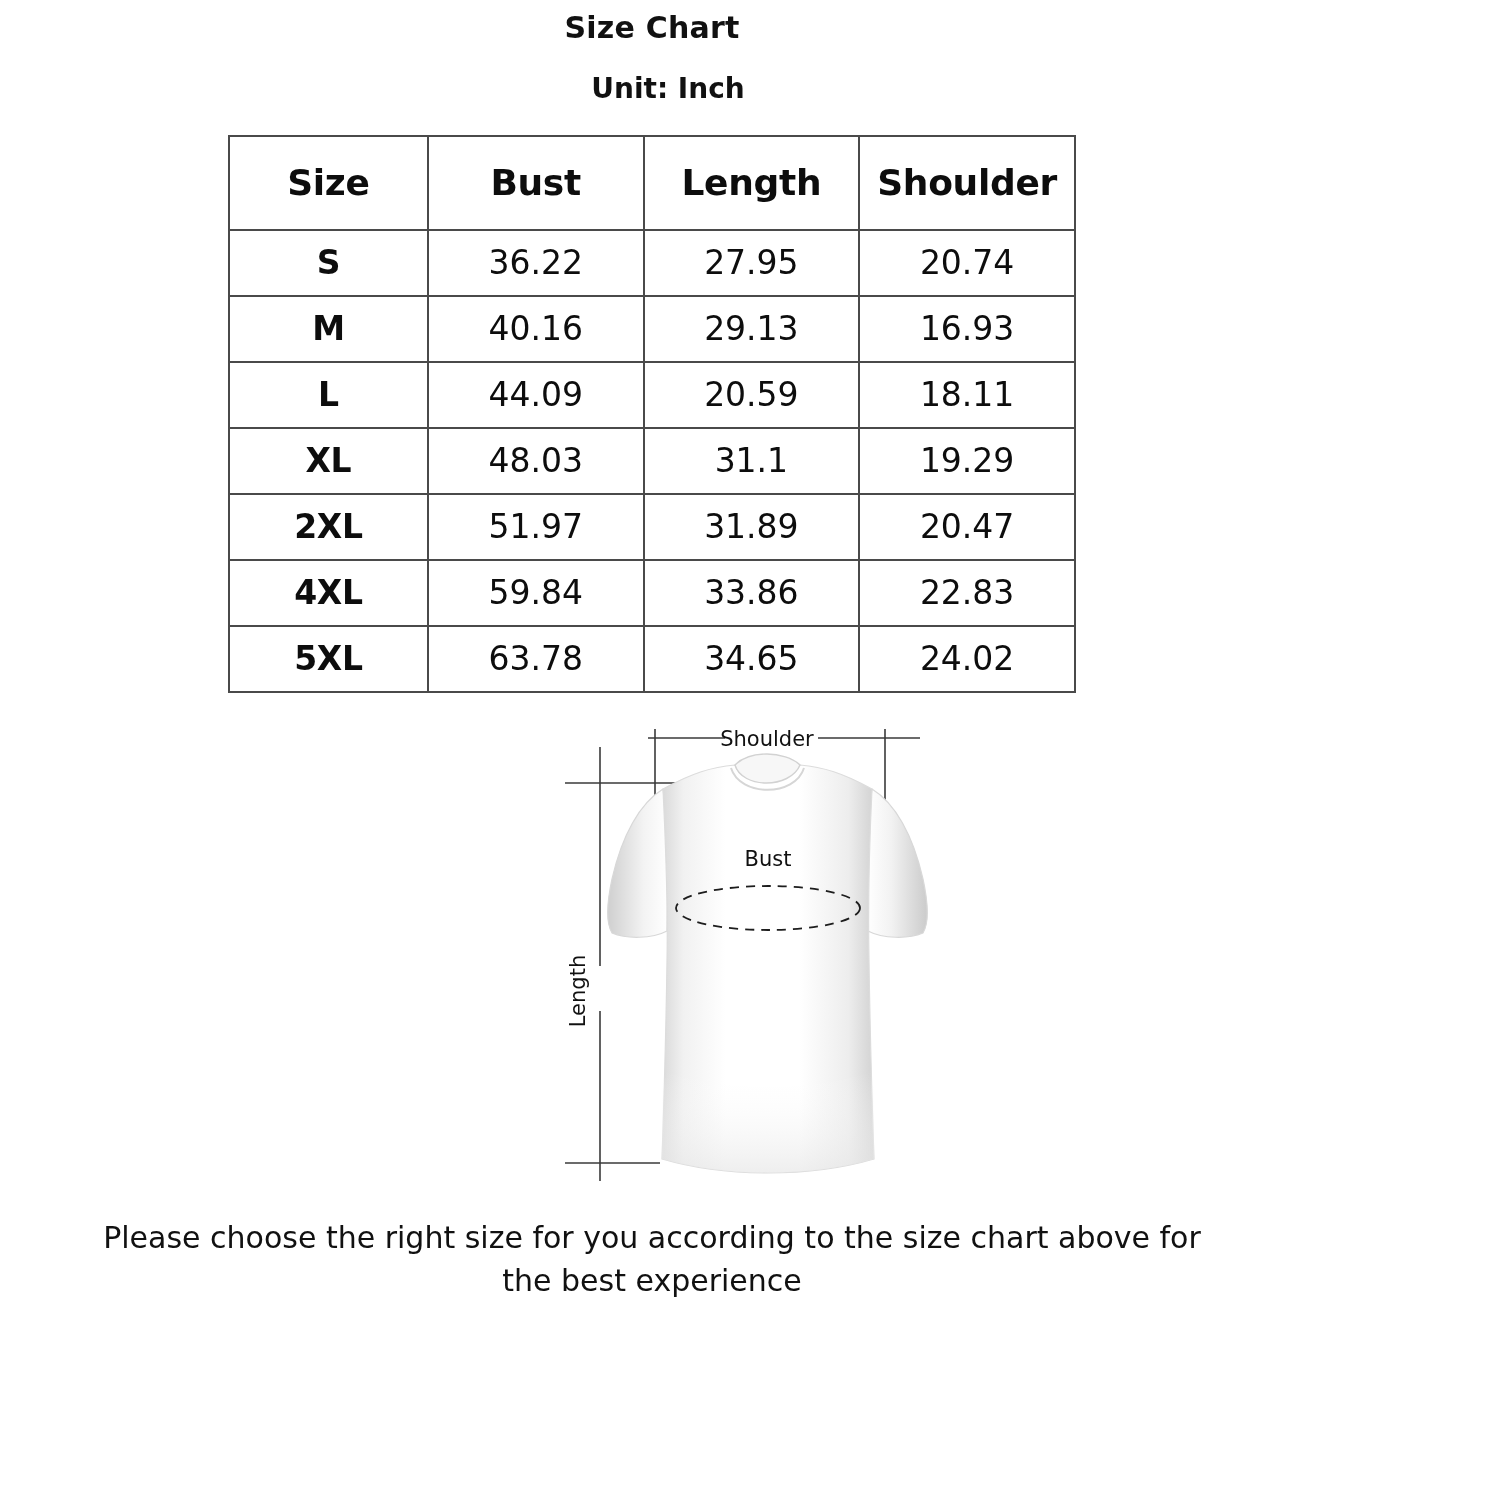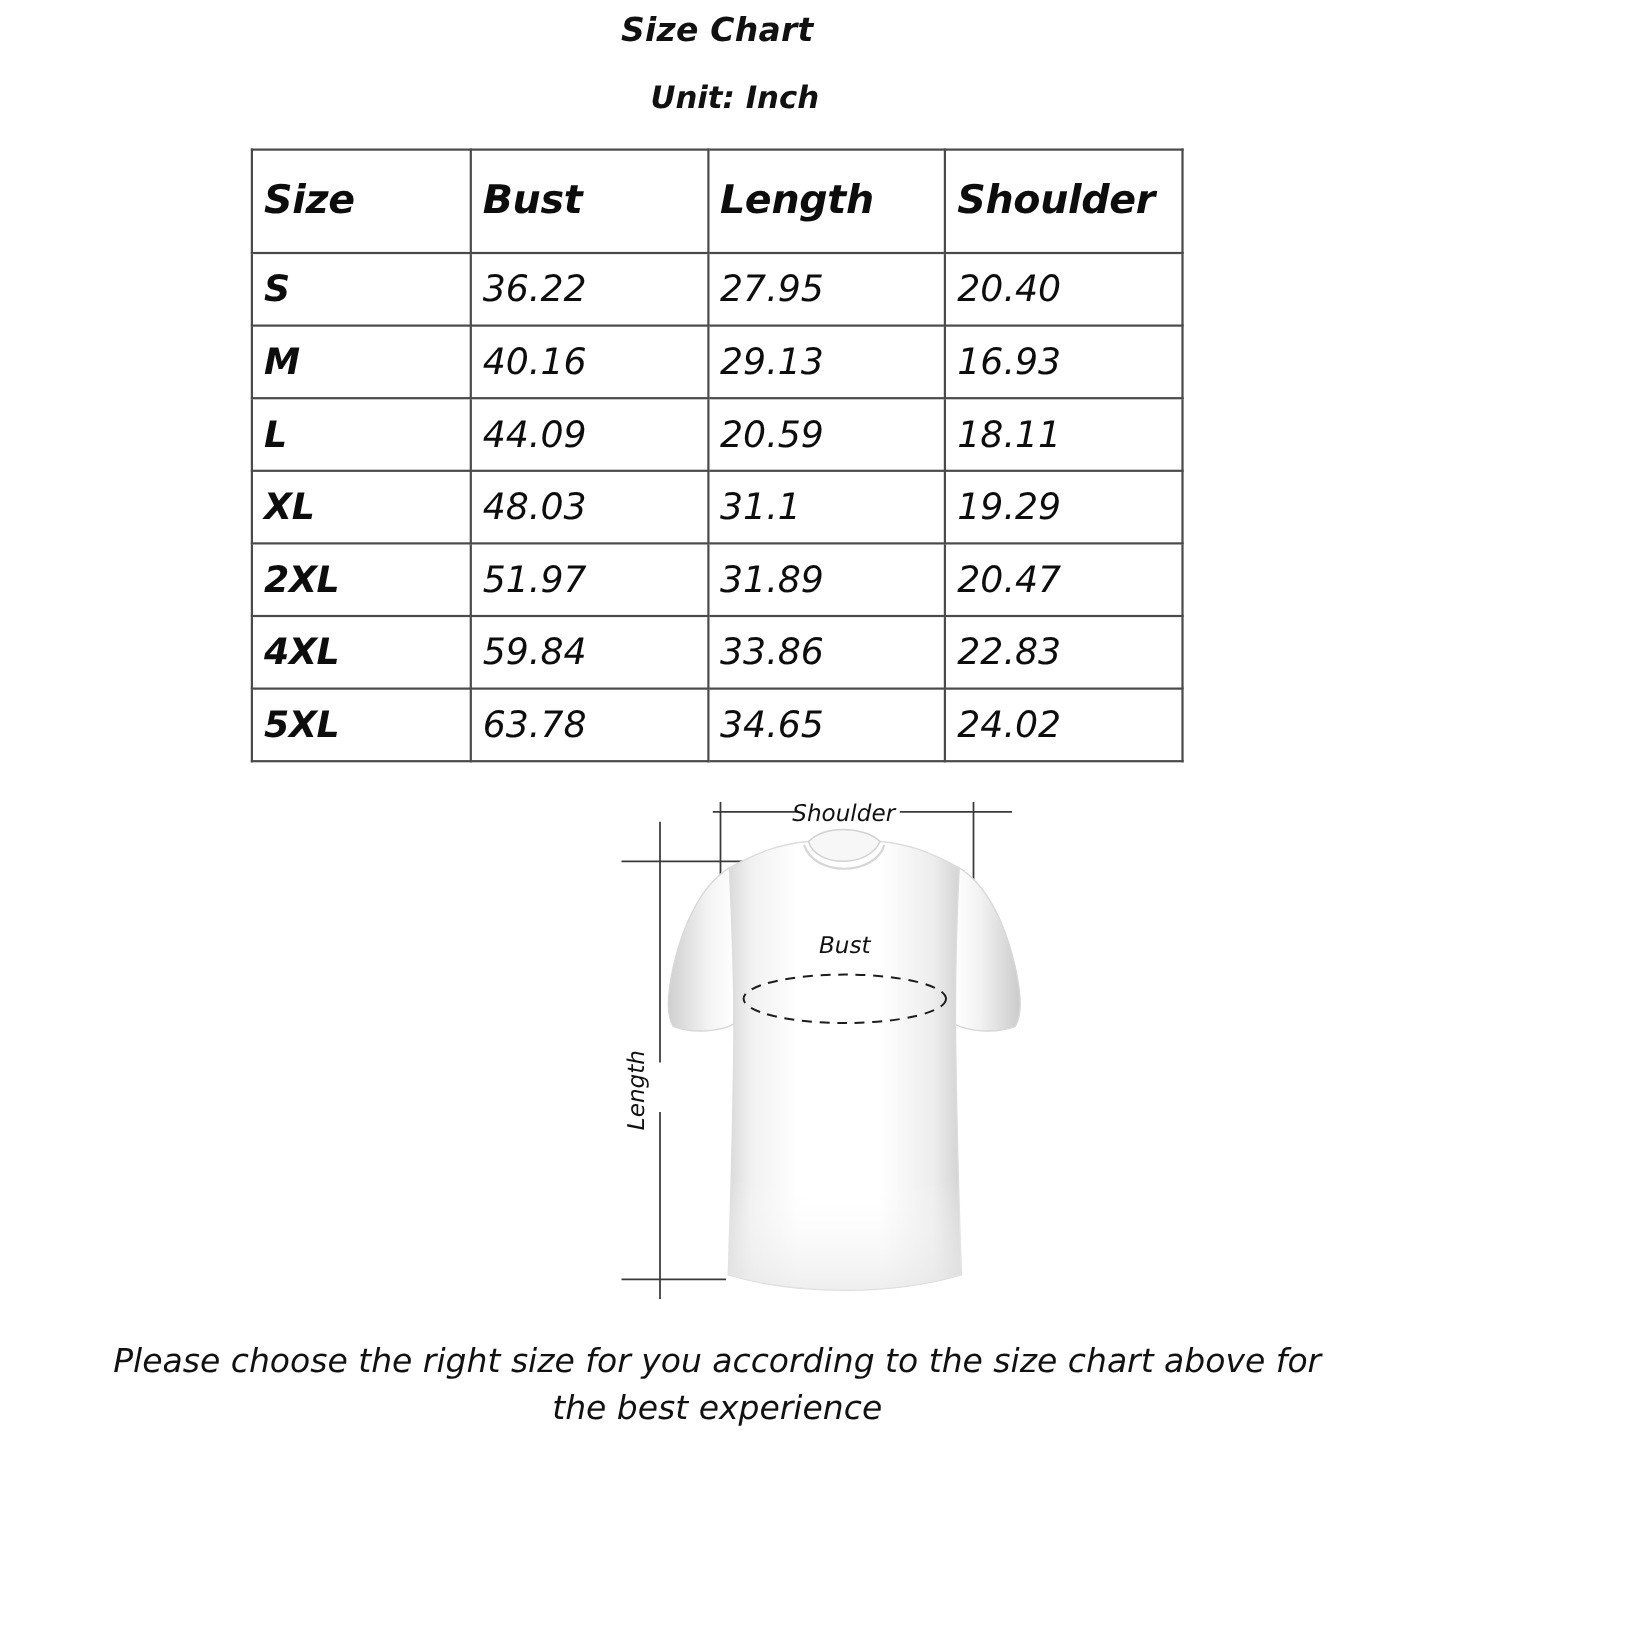--- a/index.html
+++ b/index.html
@@ -13,21 +13,20 @@
     font-family: "DejaVu Sans", sans-serif;
     color: #111111;
     position: relative;
     overflow: hidden;
   }
   .page {
     width: 1304px;
     height: 1500px;
     position: relative;
     box-sizing: border-box;
-    font-style: italic;
   }
 
   
   .title {
     text-align: center;
     font-size: 30px;
     font-weight: 700;
     letter-spacing: 0.2px;
     padding-top: 10px;
     line-height: 1.2;
@@ -56,21 +55,21 @@
   table.size-table {
     border-collapse: collapse;
     width: 100%;
     table-layout: fixed;
   }
   table.size-table th,
   table.size-table td {
     border: 2px solid #4a4a4a;
     padding: 4px 10px 6px 10px;
     font-size: 33px;
-    text-align: left;
+    text-align: center;
     vertical-align: middle;
     height: 54px;
     font-weight: 400;
     color: #0d0d0d;
   }
   table.size-table thead th {
     font-weight: 800;
     font-size: 36px;
     height: 82px;
     letter-spacing: -0.3px;
@@ -131,21 +130,21 @@
           <th>Bust</th>
           <th>Length</th>
           <th>Shoulder</th>
         </tr>
       </thead>
       <tbody>
         <tr>
           <td class="size-col">S</td>
           <td>36.22</td>
           <td>27.95</td>
-          <td>20.40</td>
+          <td>20.74</td>
         </tr>
         <tr>
           <td class="size-col">M</td>
           <td>40.16</td>
           <td>29.13</td>
           <td>16.93</td>
         </tr>
         <tr>
           <td class="size-col">L</td>
           <td>44.09</td>

